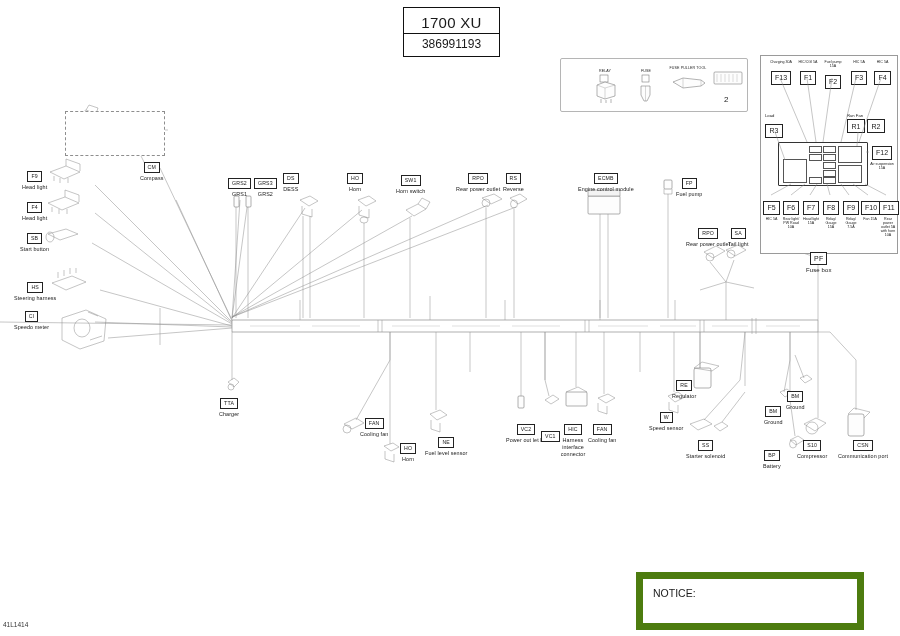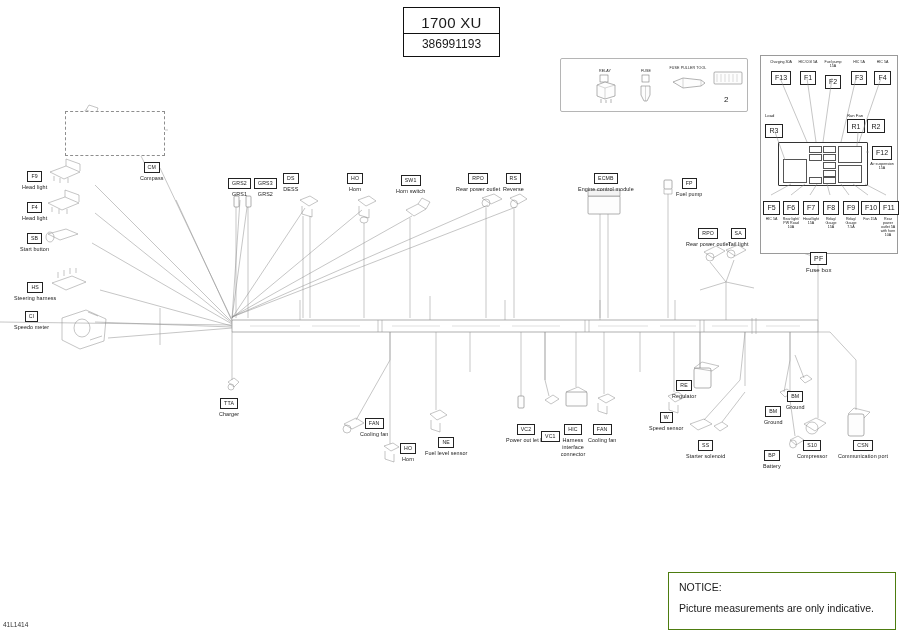--- a/index.html
+++ b/index.html
@@ -52,22 +52,22 @@
   }
   .slot{position:absolute;border:1px solid #555;background:#fff;}
   
   #legend-box{
     left:560px;top:58px;width:186px;height:52px;
     border:1px solid #b5b5b5;background:#fff;border-radius:2px;
   }
   .legcap{font-size:3.6px;line-height:1.2;text-align:center;letter-spacing:.1px;}
   
   #notice-box{
-    left:668px;top:572px;width:228px;height:58px;
-    border:1px solid #4d7c0f;background:#fff;
+    left:636px;top:572px;width:228px;height:58px;
+    border:7px solid #4d7c0f;background:#fff;
     padding:8px 10px;box-sizing:border-box;
   }
   #notice-box .n1{font-size:10.5px;}
   #notice-box .n2{font-size:10.5px;padding-top:9px;}
   
   #footer-code{left:3px;top:621px;font-size:6.5px;color:#333;}
   
   #compass-inset{
     left:65px;top:111px;width:98px;height:43px;
     border:1px dashed #8e8e8e;background:#fff;
@@ -613,16 +613,15 @@
 </div>
 <div class="abs" style="left:838px;top:440px;">
   <div class="lblgrp">
     <span class="code">CSN</span>
     <span class="cap">Communication port</span>
   </div>
 </div>
 
 <div class="abs" id="notice-box">
   <div class="n1">NOTICE:</div>
-  <div class="n2">Picture measurements are only indicative.</div>
 </div>
 
 <div class="abs" id="footer-code">41L1414</div>
 
 </body></html>

